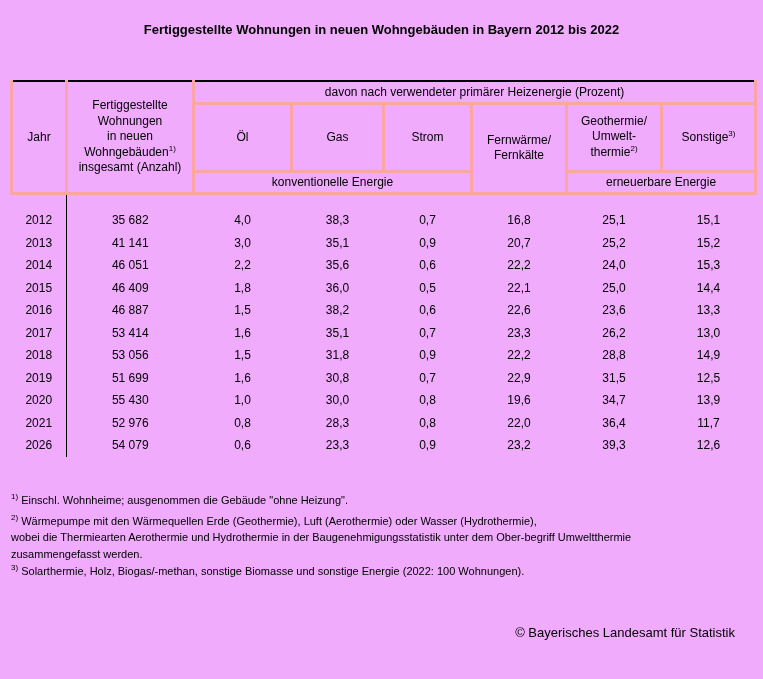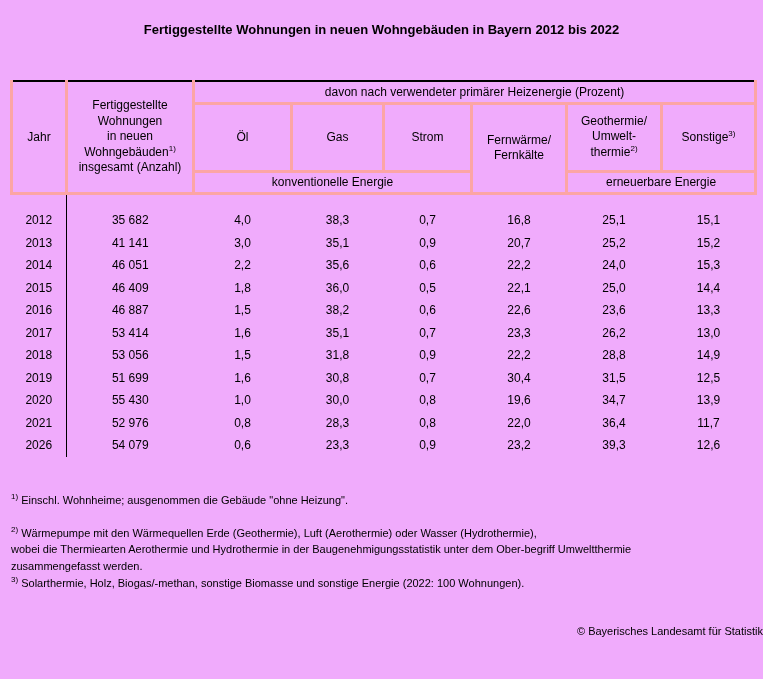--- a/index.html
+++ b/index.html
@@ -15,24 +15,24 @@
   th.no-right{border-right:none;margin-left:16px;}
   tr.r1{height:22px;} tr.r2{height:68px;} tr.r3{height:22px;}
   th.fern{padding-bottom:20px;}
   .hdr-line{line-height:15.5px;}
   tbody td{border:none;font-size:12px;text-align:center;vertical-align:middle;padding:0;}
   tbody td:first-child{border-right:1px solid #000;}
   tbody tr.spacer{height:16px;}
   tbody tr.data-row{height:22.5px;}
   sup{font-size:8px;vertical-align:super;line-height:0;}
   .footnotes{position:absolute;left:11px;top:492px;width:744px;font-size:11px;line-height:16.5px;}
-  .fn1{margin-bottom:16px;}
+  .fn1{margin-bottom:4px;}
   .fn2{margin-bottom:1px;}
   .fn-text{white-space:pre-line;}
-  .copyright{position:absolute;right:0;top:625px;font-size:11px;text-align:right;}
+  .copyright{position:absolute;right:28px;top:625px;font-size:13px;text-align:right;}
 </style>
 </head>
 <body>
 
 <div class="page">
 
   <div class="title">
     <div>Fertiggestellte Wohnungen in neuen Wohngebäuden in Bayern 2012 bis 2022</div>
   </div>
 
@@ -153,21 +153,21 @@
           <td>22,2</td>
           <td>28,8</td>
           <td>14,9</td>
         </tr>
         <tr class="data-row">
           <td>2019</td>
           <td>51 699</td>
           <td>1,6</td>
           <td>30,8</td>
           <td>0,7</td>
-          <td>30,4</td>
+          <td>22,9</td>
           <td>31,5</td>
           <td>12,5</td>
         </tr>
         <tr class="data-row">
           <td>2020</td>
           <td>55 430</td>
           <td>1,0</td>
           <td>30,0</td>
           <td>0,8</td>
           <td>19,6</td>

